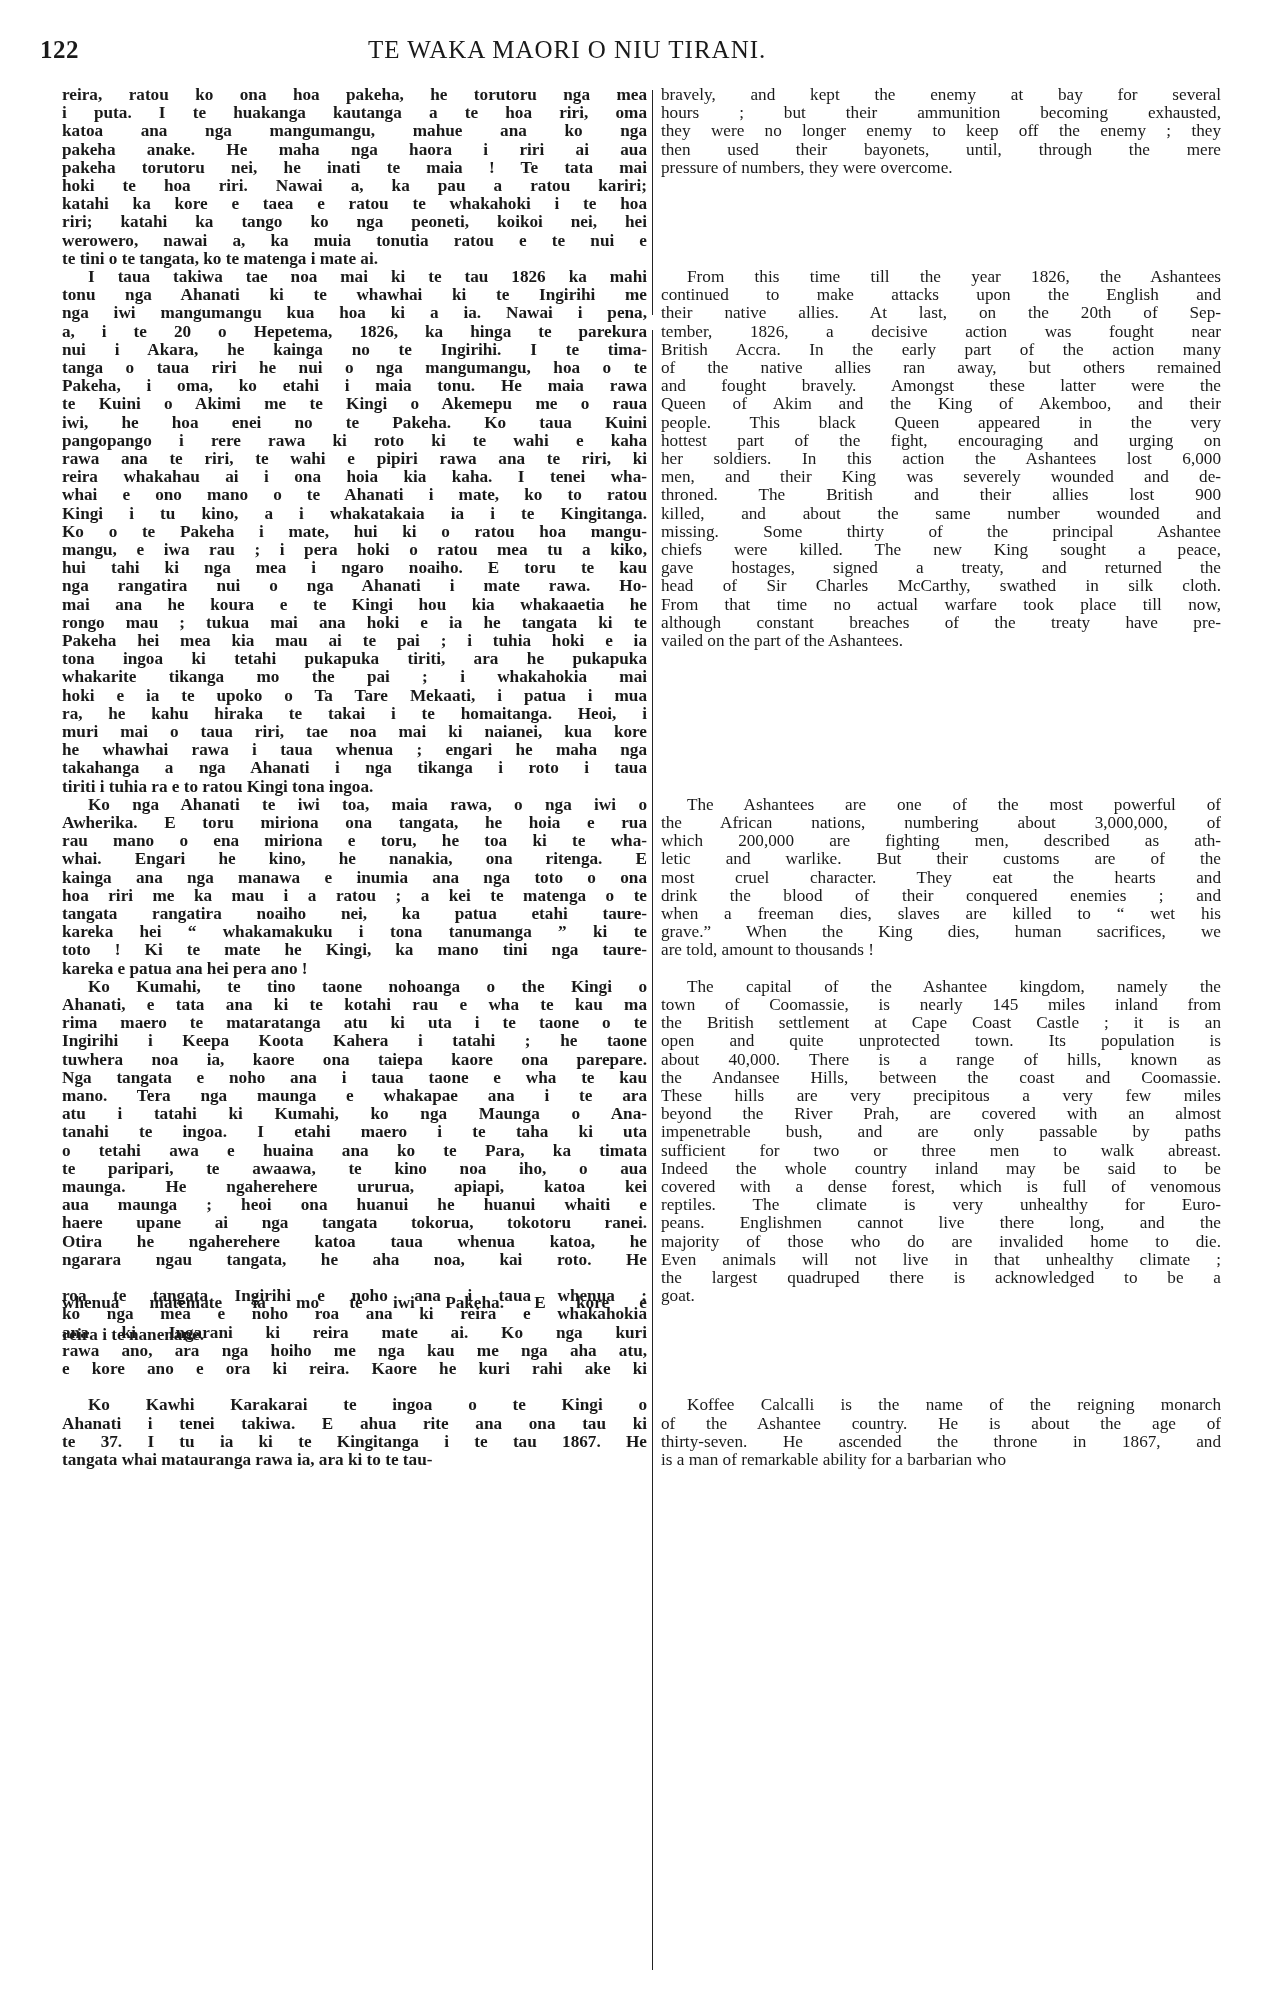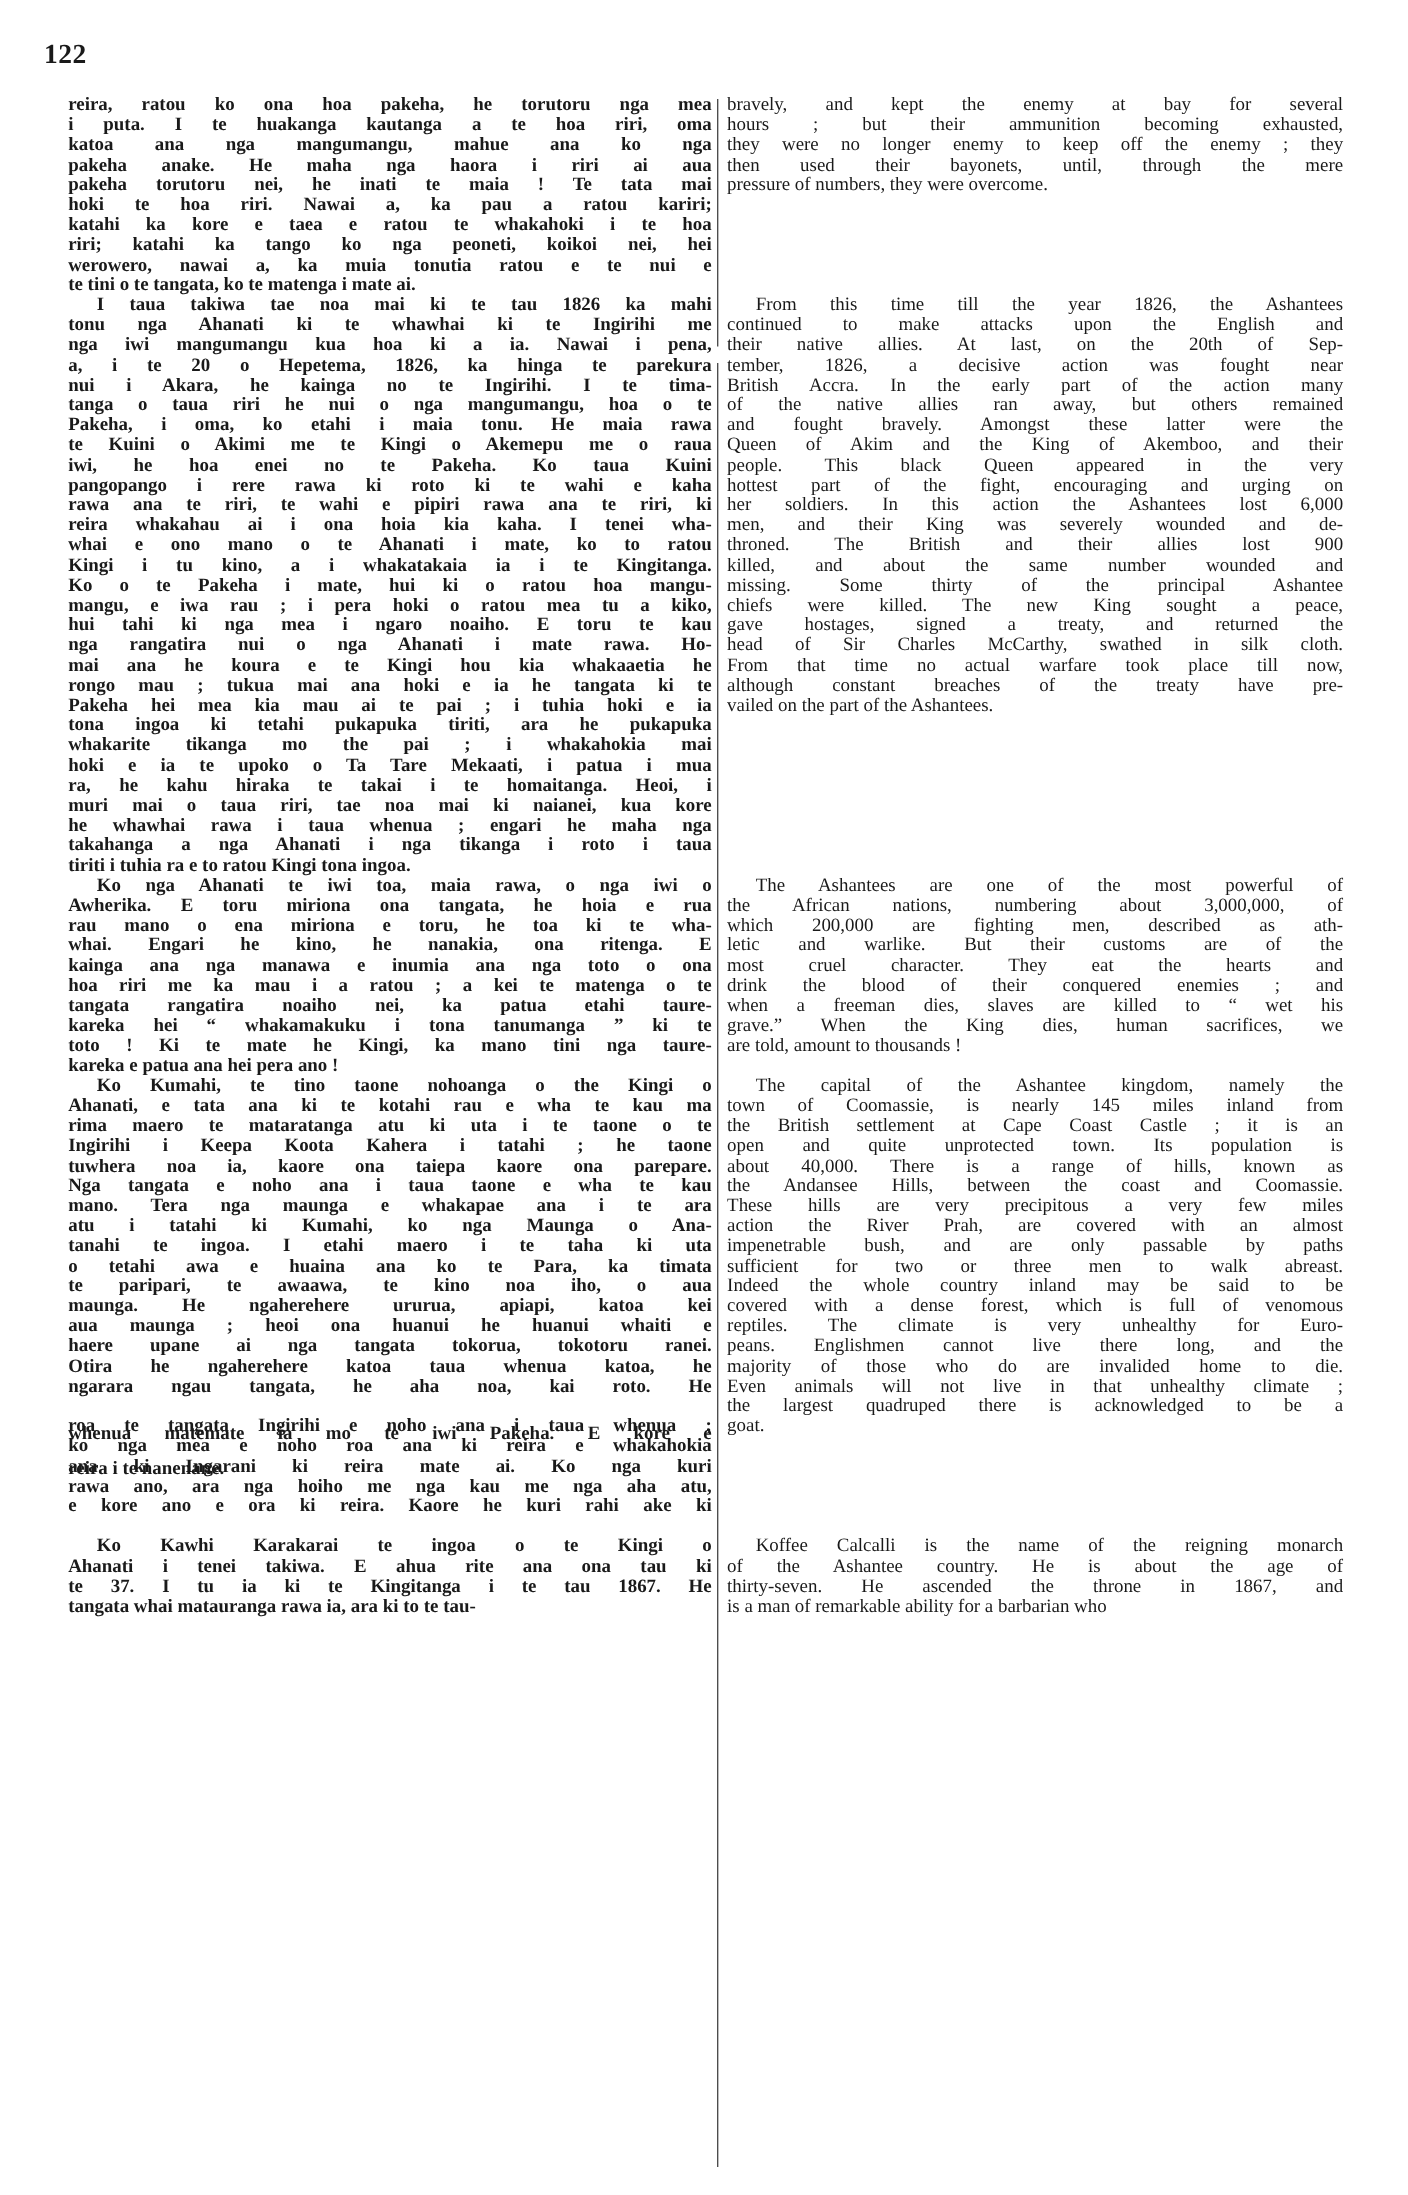--- a/index.html
+++ b/index.html
@@ -19,20 +19,21 @@
   .col-right .line { width: 560px; }
   .line.last { text-align-last: left; }
   .line.indent { padding-left: 26px; box-sizing: border-box; }
   .divider { position: absolute; left: 652px; width: 1px; background: #222; }
 </style>
 </head>
 <body>
 
 <div class="page-header">
   <span class="page-number">122</span>
+  <span class="running-title">TE WAKA MAORI O NIU TIRANI.</span>
 </div>
 
 <div class="col col-left" id="col-left">
     <div>
       <div class="line" style="top: 0px;">reira, ratou ko ona hoa pakeha, he torutoru nga mea</div>
       <div class="line" style="top: 18.2px;">i puta.   I te huakanga kautanga a te hoa riri, oma</div>
       <div class="line" style="top: 36.4px;">katoa ana nga mangumangu, mahue ana ko nga</div>
       <div class="line" style="top: 54.6px;">pakeha anake.   He maha nga haora i riri ai aua</div>
       <div class="line" style="top: 72.8px;">pakeha torutoru nei, he inati te maia !   Te tata mai</div>
       <div class="line" style="top: 91px;">hoki te hoa riri.   Nawai a, ka pau a ratou kariri;</div>
@@ -161,21 +162,21 @@
       <div class="line last" style="top: 855.4px;">are told, amount to thousands !</div>
     </div>
     <div>
       <div class="line indent" style="top: 891.8px;">The capital of the Ashantee kingdom, namely the</div>
       <div class="line" style="top: 910px;">town of Coomassie, is nearly 145 miles inland from</div>
       <div class="line" style="top: 928.2px;">the British settlement at Cape Coast Castle ;  it is an</div>
       <div class="line" style="top: 946.4px;">open and quite unprotected town.   Its population is</div>
       <div class="line" style="top: 964.6px;">about 40,000.   There is a range of hills, known as</div>
       <div class="line" style="top: 982.8px;">the Andansee Hills, between the coast and Coomassie.</div>
       <div class="line" style="top: 1001px;">These hills are very precipitous a very few miles</div>
-      <div class="line" style="top: 1019.2px;">action the River Prah, are covered with an almost</div>
+      <div class="line" style="top: 1019.2px;">beyond the River Prah, are covered with an almost</div>
       <div class="line" style="top: 1037.4px;">impenetrable bush, and are only passable by paths</div>
       <div class="line" style="top: 1055.6px;">sufficient for two or three men to walk abreast.</div>
       <div class="line" style="top: 1073.8px;">Indeed the whole country inland may be said to be</div>
       <div class="line" style="top: 1092px;">covered with a dense forest, which is full of venomous</div>
       <div class="line" style="top: 1110.2px;">reptiles.  The climate is very unhealthy for Euro-</div>
       <div class="line" style="top: 1128.4px;">peans.  Englishmen cannot live there long, and the</div>
       <div class="line" style="top: 1146.6px;">majority of those who do are invalided home to die.</div>
       <div class="line" style="top: 1164.8px;">Even animals will not live in that unhealthy climate ;</div>
       <div class="line" style="top: 1183px;">the largest quadruped there is acknowledged to be a</div>
       <div class="line last" style="top: 1201.2px;">goat.</div>

